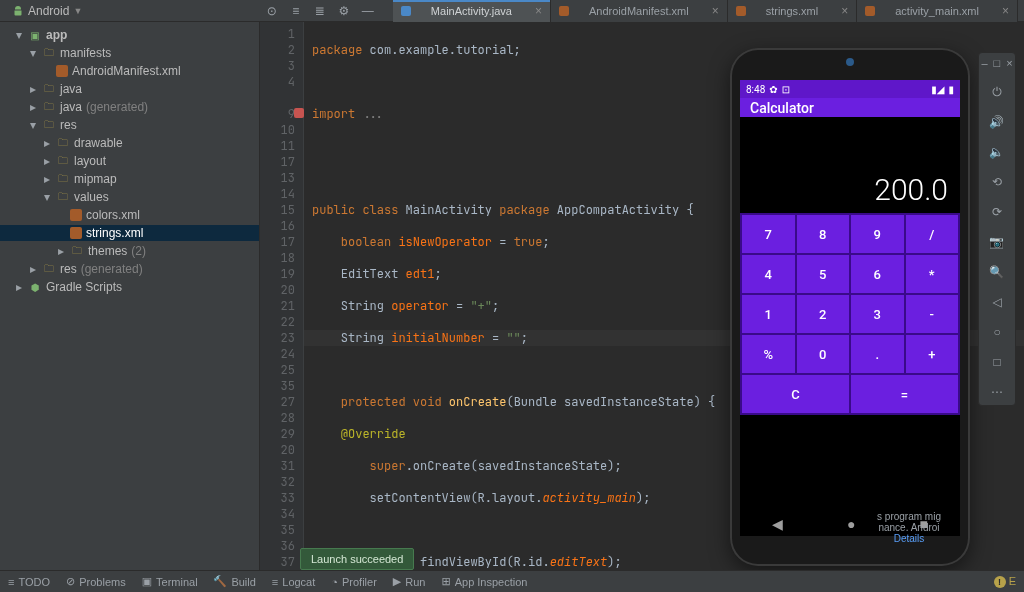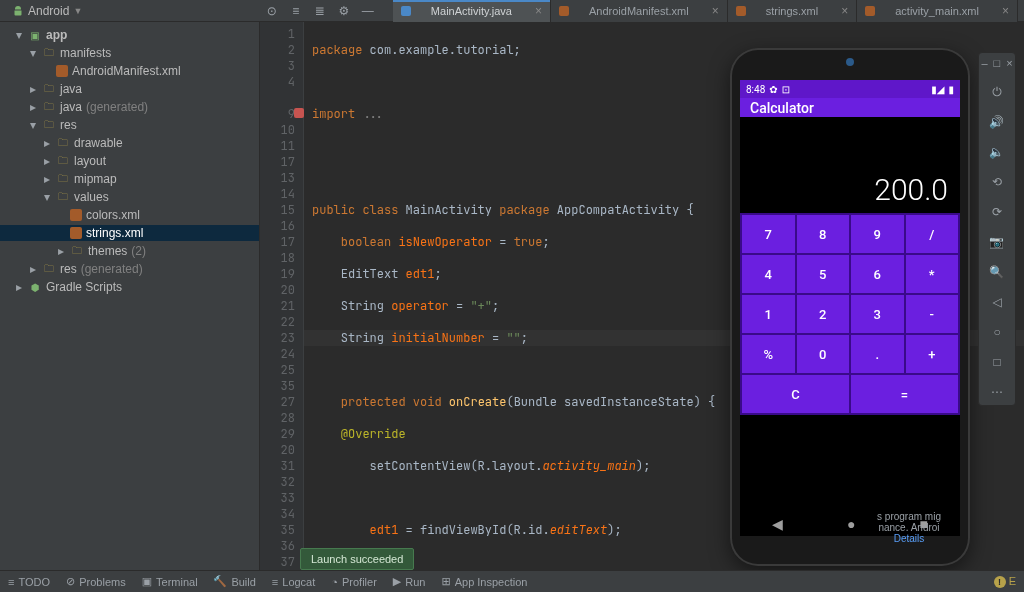--- a/index.html
+++ b/index.html
@@ -380,20 +380,21 @@
 <div class="line"></div>
 <div class="line"></div>
 <div class="line"><span class="kw">public class</span> <span class="typ">MainActivity</span> <span class="kw">package</span> <span class="typ">AppCompatActivity</span> {</div>
 <div class="line">    <span class="kw">boolean</span> <span class="fld">isNewOperator</span> = <span class="kw">true</span>;</div>
 <div class="line">    EditText <span class="fld">edt1</span>;</div>
 <div class="line">    String <span class="fld">operator</span> = <span class="str">"+"</span>;</div>
 <div class="line hl">    String <span class="fld">initialNumber</span> = <span class="str">""</span>;</div>
 <div class="line"></div>
 <div class="line">    <span class="kw">protected void</span> <span class="fn">onCreate</span>(Bundle savedInstanceState) {</div>
 <div class="line">    <span class="ann">@Override</span></div>
+<div class="line">        <span class="kw">super</span>.onCreate(savedInstanceState);</div>
 <div class="line">        setContentView(R.layout.<span class="fld" style="font-style:italic;">activity_main</span>);</div>
 <div class="line"></div>
 <div class="line">        <span class="fld">edt1</span> = findViewById(R.id.<span class="fld" style="font-style:italic;">editText</span>);</div>
 
 
 
 
 
 
 

